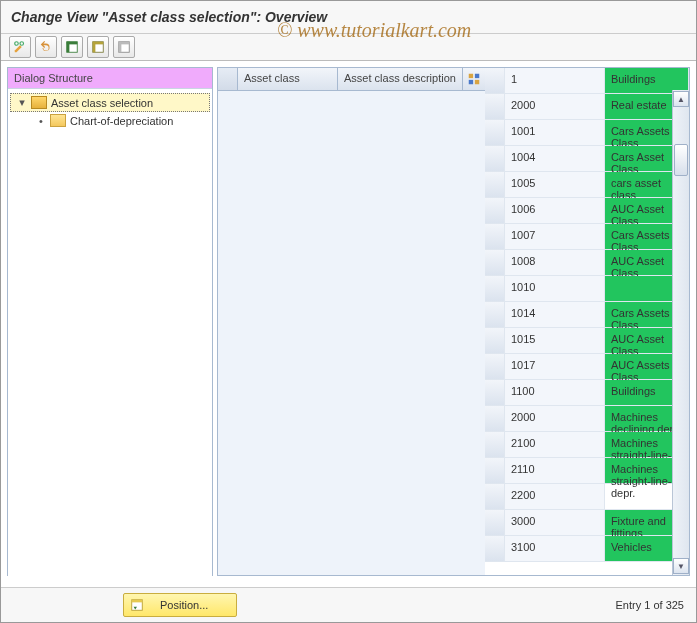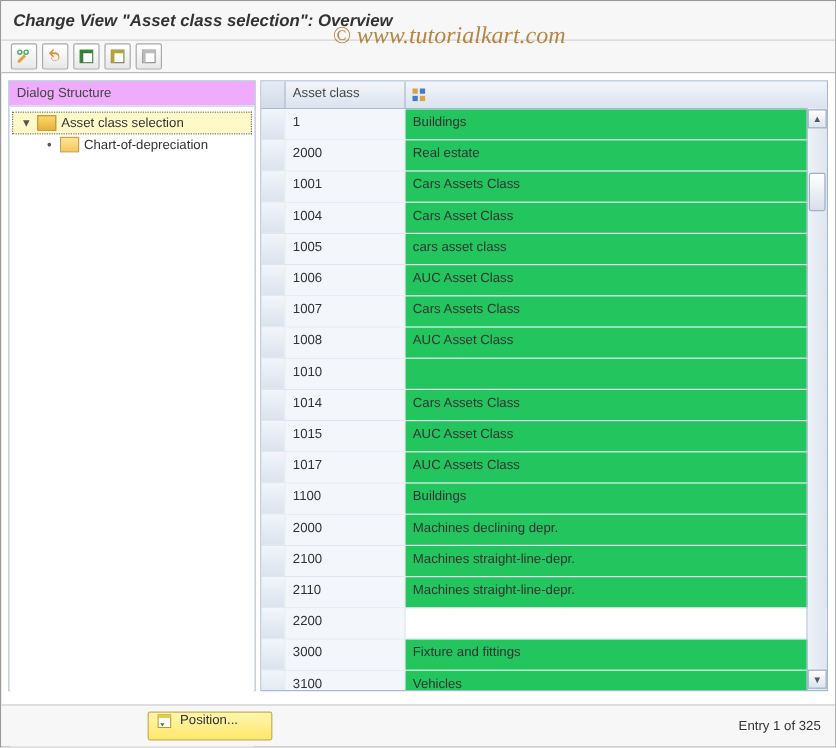--- a/index.html
+++ b/index.html
@@ -11,38 +11,38 @@
   .content{display:flex;height:calc(100% - 100px);padding:6px;gap:4px;box-sizing:border-box}
   .tree-wrap{width:206px;border:1px solid #a7b9d0;background:#eef3fa;padding:0;box-sizing:border-box}
   .tree-title{padding:4px 6px;color:#444;background:#f0abfc}
   .tree-body{background:#fff;border-top:1px solid #c9d4e3;padding:4px 0;height:530px;overflow:hidden}
   .tree-node{display:flex;align-items:center;gap:4px;padding:2px 6px}
   .tree-node.sel{background:#fff8c8;border:1px dotted #777;margin:0 2px}
   .tree-node .exp{width:10px;text-align:center;color:#555}
   .folder{width:14px;height:11px;display:inline-block}
   .folder.open{background:linear-gradient(#ffd76b,#e6b23b);border:1px solid #b88a20}
   .folder.closed{background:linear-gradient(#ffe594,#f4c85e);border:1px solid #cba23f}
-  .table-wrap{flex:1;border:1px solid #a7b9d0;background:#eef3fa;display:flex;flex-direction:column;position:relative}
+  .table-wrap{flex:1;border:1px solid #a7b9d0;background:#eef3fa;display:flex;flex-direction:row;position:relative}
   .thead{display:flex;height:22px;background:linear-gradient(#f2f5fa,#dbe3ee);border-bottom:1px solid #a7b9d0}
   .th{border-right:1px solid #a7b9d0;padding:4px 6px;color:#444;box-sizing:border-box}
   .th.sel{width:20px;background:linear-gradient(#e6ecf5,#d2dbe8)}
   .th.c1{width:100px}
   .th.c2{flex:1}
   .cfg{width:22px;display:flex;align-items:center;justify-content:center;cursor:pointer}
   .tbody{flex:1;overflow:hidden;background:#fff;position:relative}
   .row{display:flex;height:25px;border-bottom:1px solid #dfe6ef}
   .cell{border-right:1px solid #dfe6ef;padding:5px 6px;box-sizing:border-box}
   .cell.sel{width:20px;background:linear-gradient(#f2f5fa,#dbe3ee)}
   .cell.c1{width:100px;background:#f3f6fb;color:#333}
   .cell.c2{flex:1;background:#22c55e;color:#333}
   .vscroll{position:absolute;right:0;top:22px;bottom:0;width:16px;background:linear-gradient(90deg,#eef2f8,#dfe6ef);border-left:1px solid #b9c5d6;display:flex;flex-direction:column;align-items:center}
   .sbtn{width:14px;height:14px;border:1px solid #9fb0c8;background:linear-gradient(#fff,#dce4ef);margin:1px 0;display:flex;align-items:center;justify-content:center;font-size:8px;color:#556;cursor:pointer}
   .thumb{width:12px;height:30px;margin-top:36px;border:1px solid #9fb0c8;background:linear-gradient(#fff,#d7dfeb);border-radius:2px}
   .footer{position:absolute;bottom:0;left:0;right:0;height:34px;background:#f7f7f7;border-top:1px solid #ccc;display:flex;align-items:center;padding:0 12px}
-  .pos-btn{display:flex;gap:6px;height:22px;padding:0 28px 0 6px;background:linear-gradient(#fff6b0,#ffe76a);border:1px solid #c9ad3f;border-radius:2px;cursor:pointer;color:#333;margin-left:110px}
+  .pos-btn{display:flex;align-items:center;gap:16px;height:22px;padding:0 28px 0 6px;background:linear-gradient(#fff6b0,#ffe76a);border:1px solid #c9ad3f;border-radius:2px;cursor:pointer;color:#333;margin-left:110px}
   .pos-icon{width:14px;height:14px;display:inline-block}
   .status{margin-left:auto;color:#333}
   
   svg{display:block}
 </style>
 </head>
 <body>
 
 <div class="app">
 
@@ -102,20 +102,21 @@
           <span class="folder closed"></span>
           <span>Chart-of-depreciation</span>
         </div>
       </div>
     </div>
 
     <div class="table-wrap">
       <div class="thead">
         <div class="th sel"></div>
         <div class="th c1">Asset class</div>
+        <div class="th c2">Asset class description</div>
         <div class="cfg">
           <svg width="14" height="14" viewBox="0 0 16 16">
               <rect x="2" y="2" width="5" height="5" fill="#d9a441"></rect>
               <rect x="9" y="2" width="5" height="5" fill="#4a78c9"></rect>
               <rect x="2" y="9" width="5" height="5" fill="#4a78c9"></rect>
               <rect x="9" y="9" width="5" height="5" fill="#d9a441"></rect>
             </svg>
         </div>
       </div>
       <div class="tbody" id="tbody">

